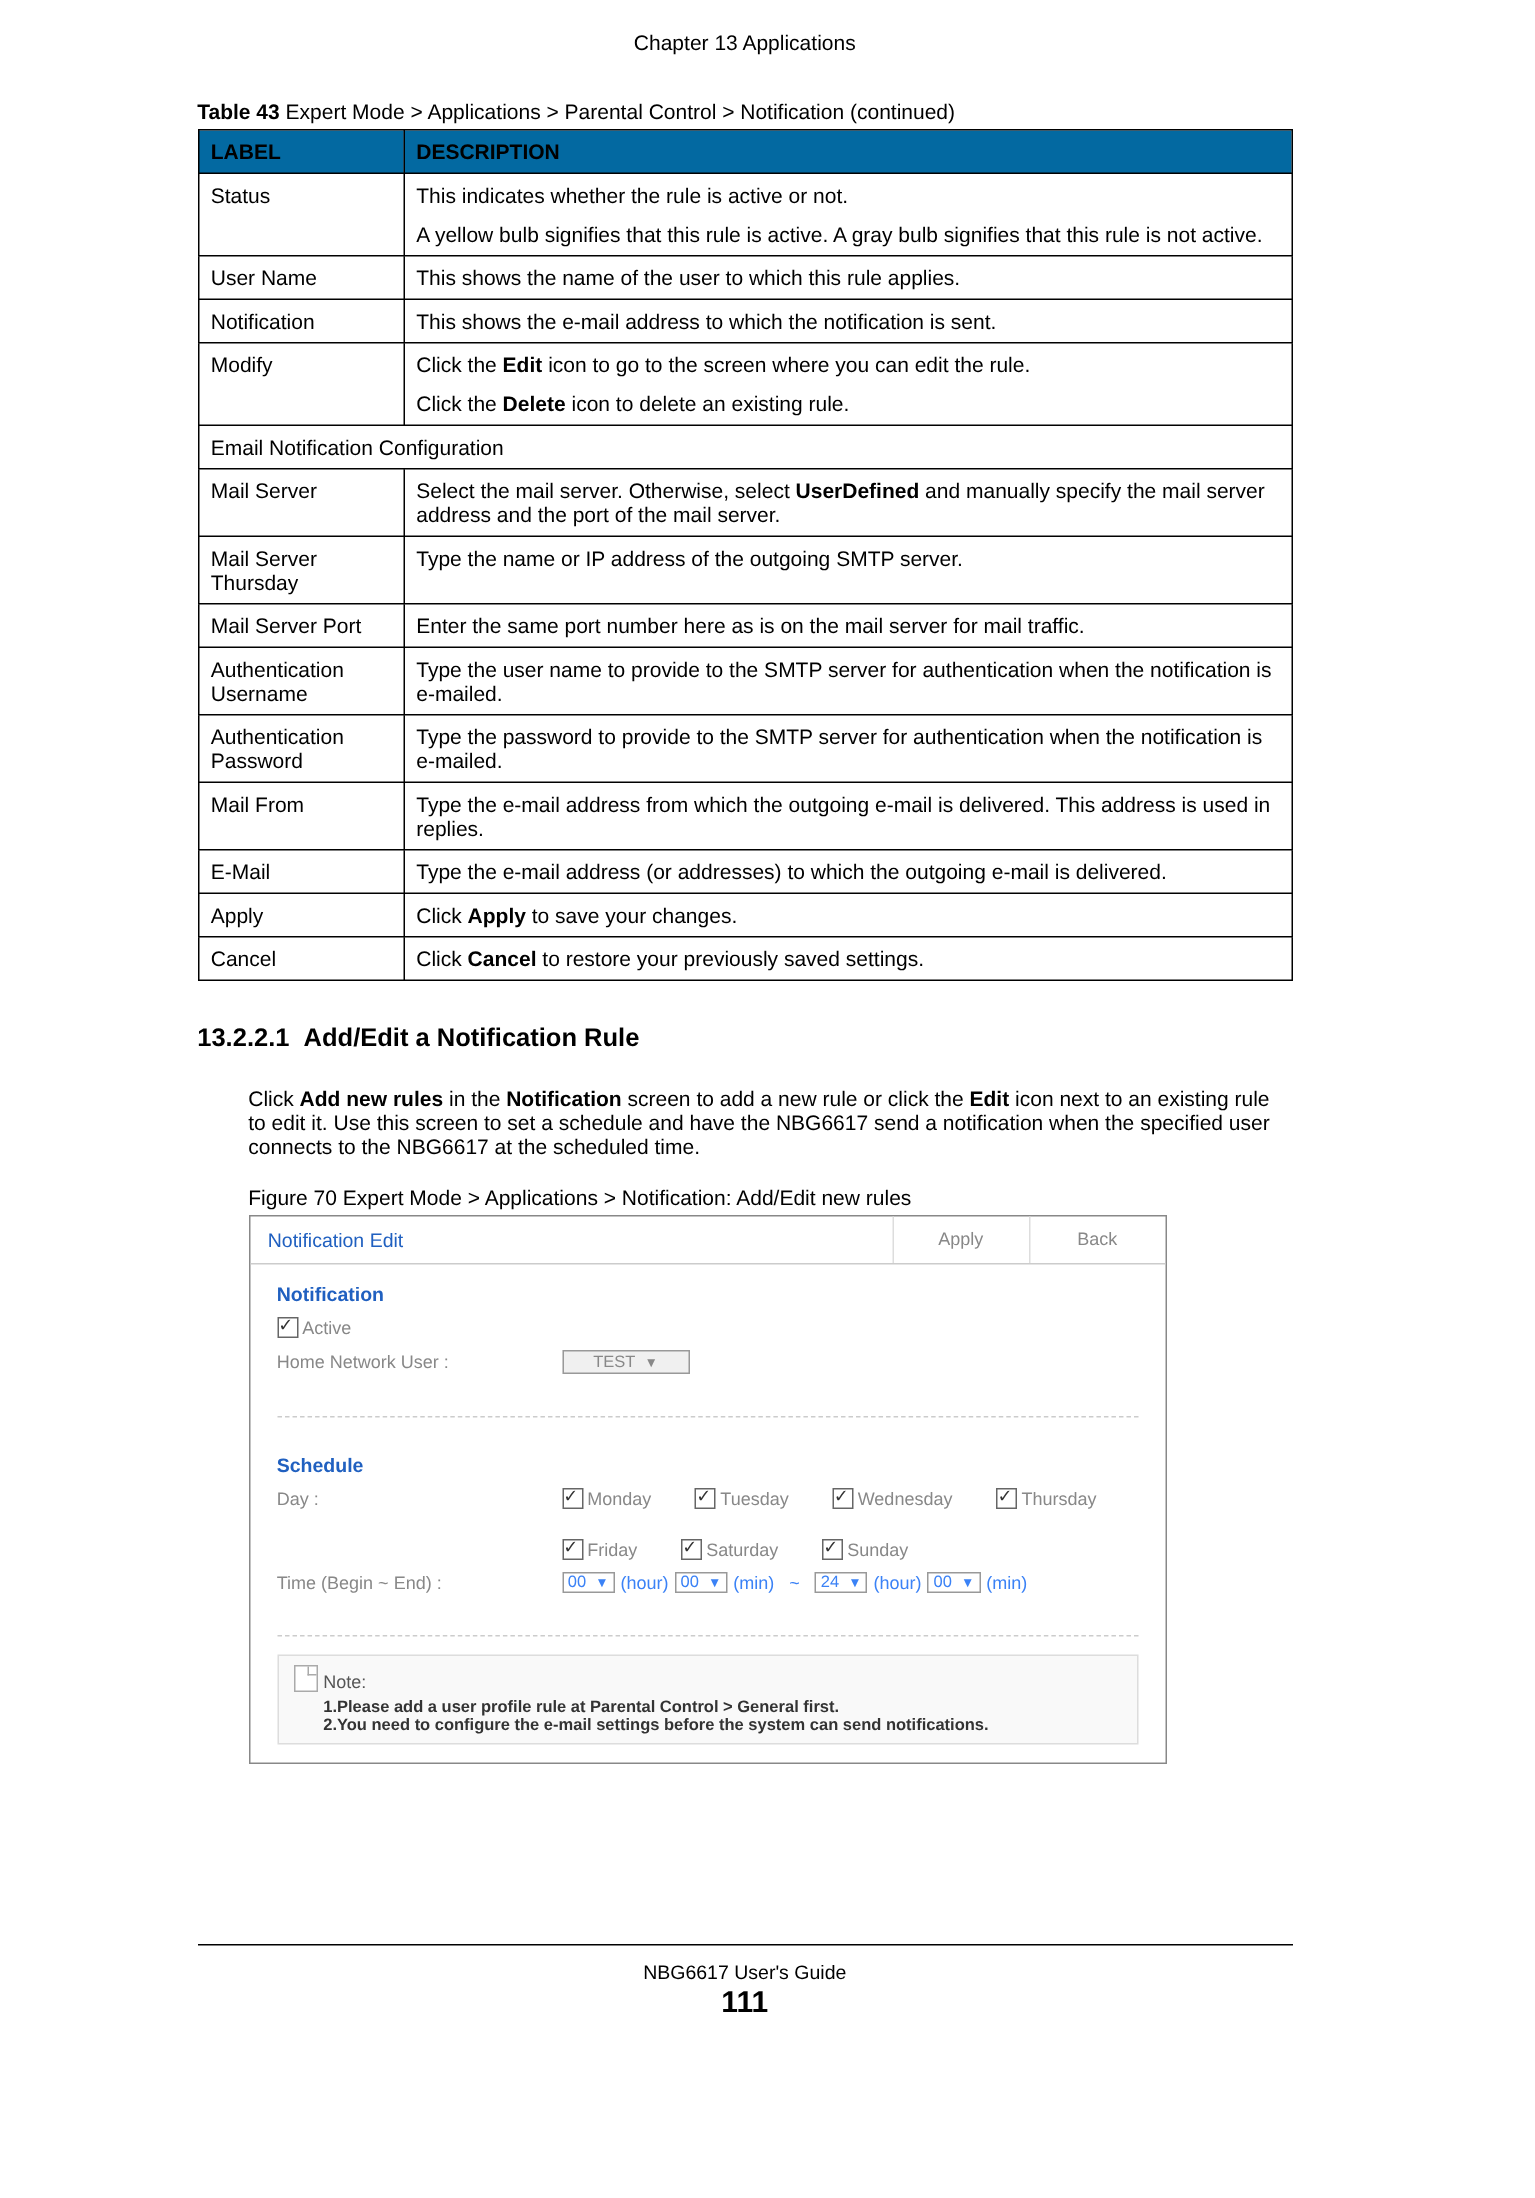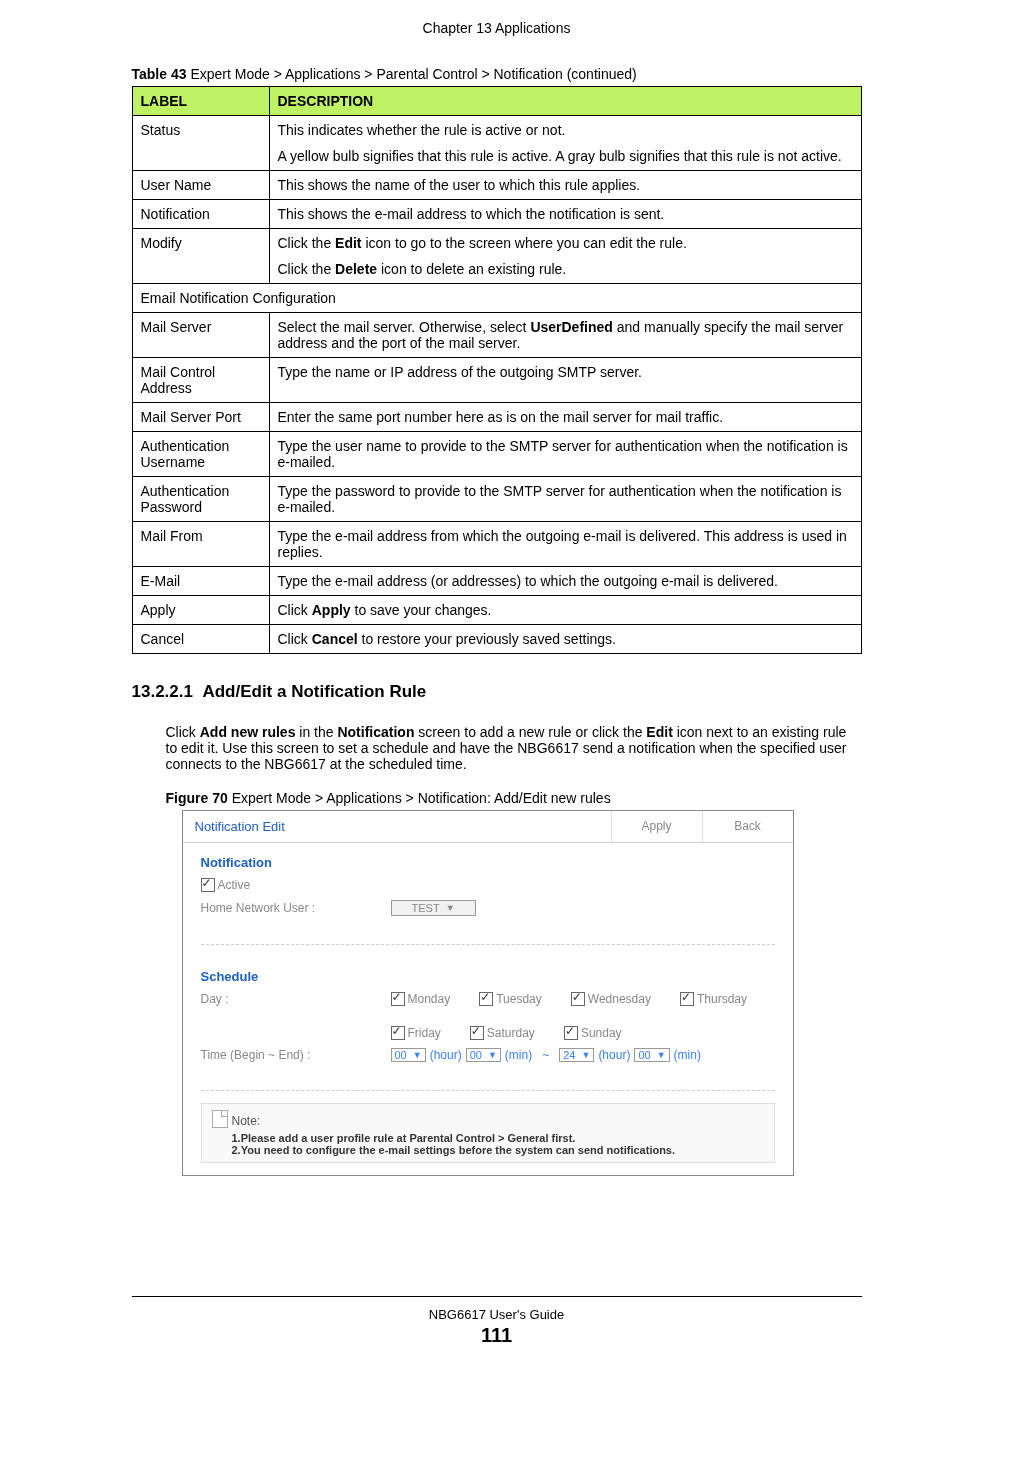--- a/index.html
+++ b/index.html
@@ -26,21 +26,21 @@
     }
     .table-caption b {
       font-weight: bold;
     }
     table.label-desc {
       width: 100%;
       border-collapse: collapse;
       font-size: 14px;
     }
     table.label-desc th {
-      background: #bef264;
+      background: #0369a1;
       text-align: left;
       padding: 6px 8px;
       border: 1px solid #000;
       font-weight: bold;
     }
     table.label-desc td {
       border: 1px solid #000;
       padding: 6px 8px;
       vertical-align: top;
     }
@@ -66,24 +66,24 @@
       font-size: 14px;
       margin: 0 0 18px 0;
       padding-left: 34px;
     }
     .figure-caption {
       font-size: 14px;
       margin-bottom: 4px;
       padding-left: 34px;
     }
     .figure-caption b {
-      font-weight: bold;
+      font-weight: normal;
     }
     .ui-screenshot {
-      margin-left: 50px;
+      margin-left: 34px;
       width: 610px;
       border: 1px solid #888;
       font-size: 12px;
       color: #555;
     }
     .ui-header {
       display: flex;
       border-bottom: 1px solid #ccc;
     }
     .ui-header-title {
@@ -272,21 +272,21 @@
         </td>
       </tr>
       <tr>
         <td class="span-row" colspan="2">Email Notification Configuration</td>
       </tr>
       <tr>
         <td class="label-col">Mail Server</td>
         <td><span>Select the mail server. Otherwise, select </span><b>UserDefined</b><span> and manually specify the mail server address and the port of the mail server.</span></td>
       </tr>
       <tr>
-        <td class="label-col">Mail Control Address</td>
+        <td class="label-col">Mail Server Thursday</td>
         <td>Type the name or IP address of the outgoing SMTP server.</td>
       </tr>
       <tr>
         <td class="label-col">Mail Server Port</td>
         <td>Enter the same port number here as is on the mail server for mail traffic.</td>
       </tr>
       <tr>
         <td class="label-col">Authentication Username</td>
         <td>Type the user name to provide to the SMTP server for authentication when the notification is e-mailed.</td>
       </tr>

